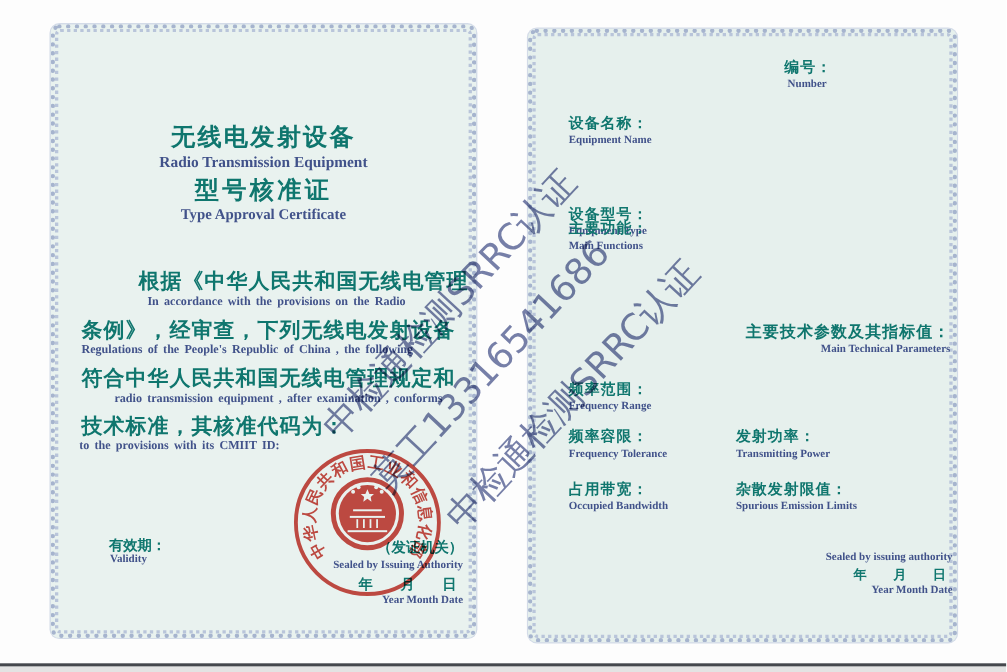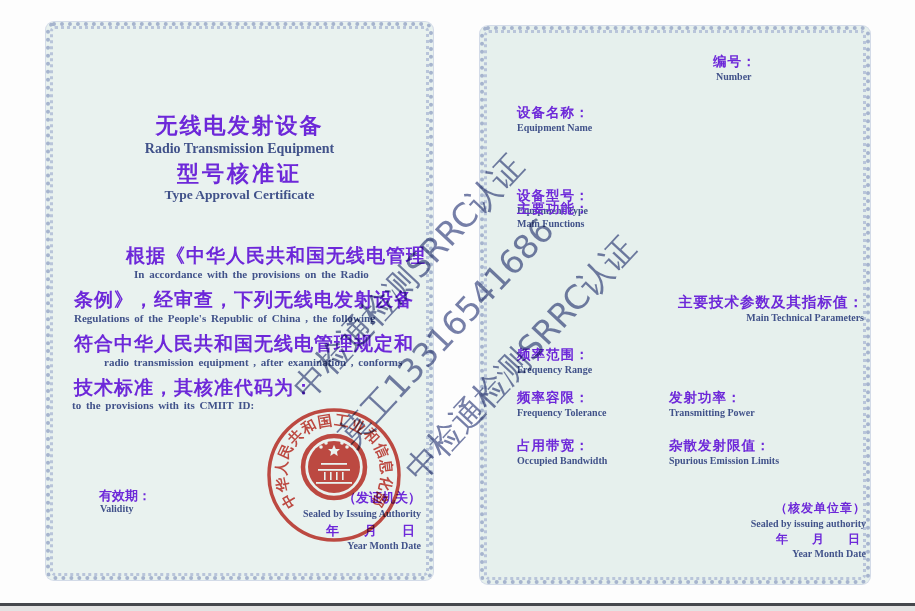--- a/index.html
+++ b/index.html
@@ -14,21 +14,21 @@
     border:4px dotted #a6b4ce; border-radius:8px;
     box-shadow:0 0 0 1px #d3dbe8;
   }
   .page::before {
     content:""; position:absolute; inset:0px;
     border:3px dotted #b9c5da; border-radius:5px; pointer-events:none;
   }
   .page-left  { left:46px; top:22px; width:379px; height:550px; }
   .page-right { left:480px; top:26px; width:382px; height:550px; background:#e6f0ed; }
 
-  .cn { color:#6d28d9; font-weight:bold; }
+  .cn { color:#0f766e; font-weight:bold; }
   .en { color:#41528a; font-weight:bold; font-family:"Liberation Serif", serif; }
   .abs { position:absolute; white-space:nowrap; }
 
   
   .title-block { left:48px; top:112px; width:383px; text-align:center; }
   .t-cn1 { font-size:22px; letter-spacing:2px; line-height:28px; }
   .t-en1 { font-size:14px; line-height:18px; }
   .t-cn2 { font-size:22px; letter-spacing:3px; line-height:27px; margin-top:2px; }
   .t-en2 { font-size:13.5px; line-height:16px; }
 
@@ -171,21 +171,20 @@
     <div class="cn f-cn">占用带宽：</div>
     <div class="en f-en">Occupied Bandwidth</div>
   </div>
 
   <div class="abs" style="left:669px; top:437px;">
     <div class="cn f-cn">杂散发射限值：</div>
     <div class="en f-en">Spurious Emission Limits</div>
   </div>
 
   <div class="abs center-block" style="left:666px; top:500px; width:200px;">
-    <div class="cn" style="font-size:12px; letter-spacing:1px;">（核发单位章）</div>
     <div class="en small-en" style="margin-top:1px;">Sealed by issuing authority</div>
     <div class="cn date-cn" style="margin-top:2px; font-size:12px;">年　月　日</div>
     <div class="en small-en">Year  Month  Date</div>
   </div>
 
   <div class="wm wm-a">中检通检测SRRC认证</div>
   <div class="wm wm-b">莫工13316541686</div>
   <div class="wm wm-c">中检通检测SRRC认证</div>
 
   <div class="bottom-line"></div>

